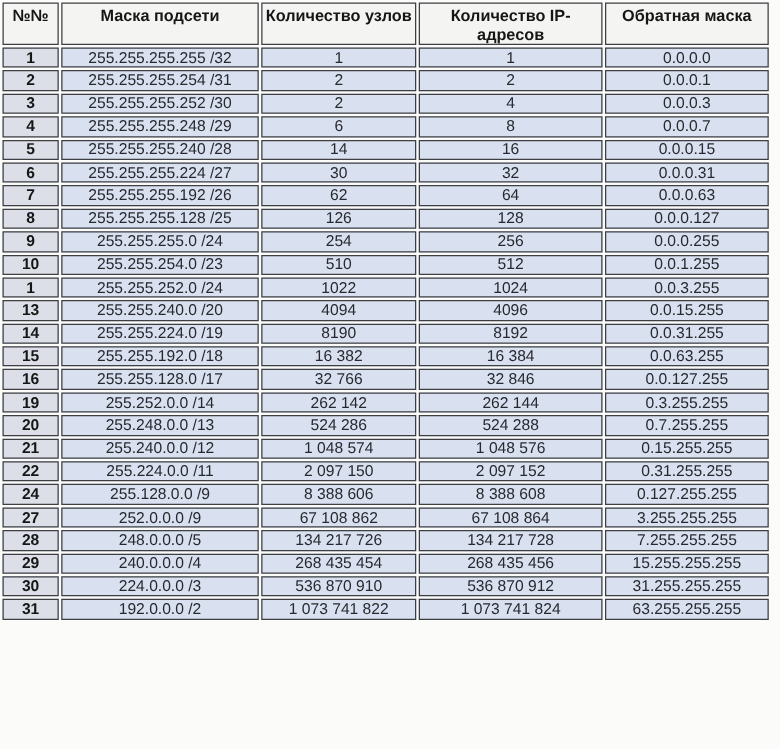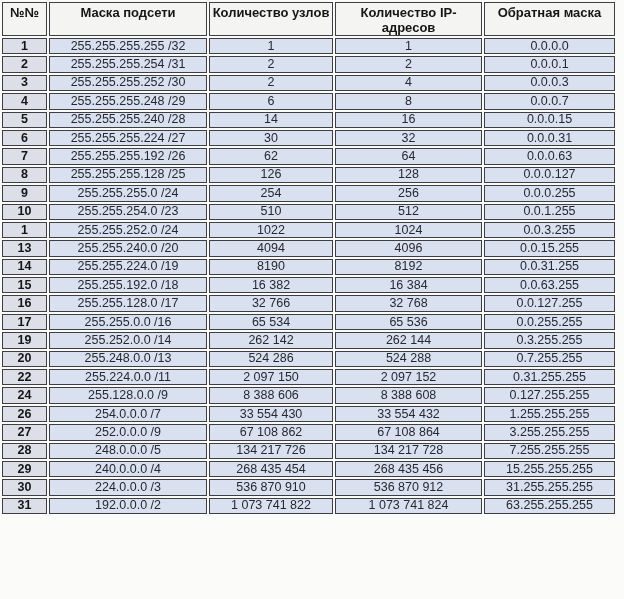--- a/index.html
+++ b/index.html
@@ -173,66 +173,59 @@
           <td class="num">15</td>
           <td class="data">255.255.192.0 /18</td>
           <td class="data">16 382</td>
           <td class="data">16 384</td>
           <td class="data">0.0.63.255</td>
         </tr>
         <tr>
           <td class="num">16</td>
           <td class="data">255.255.128.0 /17</td>
           <td class="data">32 766</td>
-          <td class="data">32 768</td>
+          <td class="data">32 846</td>
           <td class="data">0.0.127.255</td>
-        </tr>
-        <tr>
-          <td class="num">17</td>
-          <td class="data">255.255.0.0 /16</td>
-          <td class="data">65 534</td>
-          <td class="data">65 536</td>
-          <td class="data">0.0.255.255</td>
         </tr>
         <tr>
           <td class="num">19</td>
           <td class="data">255.252.0.0 /14</td>
           <td class="data">262 142</td>
           <td class="data">262 144</td>
           <td class="data">0.3.255.255</td>
         </tr>
         <tr>
           <td class="num">20</td>
           <td class="data">255.248.0.0 /13</td>
           <td class="data">524 286</td>
           <td class="data">524 288</td>
           <td class="data">0.7.255.255</td>
         </tr>
         <tr>
+          <td class="num">21</td>
+          <td class="data">255.240.0.0 /12</td>
+          <td class="data">1 048 574</td>
+          <td class="data">1 048 576</td>
+          <td class="data">0.15.255.255</td>
+        </tr>
+        <tr>
           <td class="num">22</td>
           <td class="data">255.224.0.0 /11</td>
           <td class="data">2 097 150</td>
           <td class="data">2 097 152</td>
           <td class="data">0.31.255.255</td>
         </tr>
         <tr>
           <td class="num">24</td>
           <td class="data">255.128.0.0 /9</td>
           <td class="data">8 388 606</td>
           <td class="data">8 388 608</td>
           <td class="data">0.127.255.255</td>
         </tr>
         <tr>
-          <td class="num">26</td>
-          <td class="data">254.0.0.0 /7</td>
-          <td class="data">33 554 430</td>
-          <td class="data">33 554 432</td>
-          <td class="data">1.255.255.255</td>
-        </tr>
-        <tr>
           <td class="num">27</td>
           <td class="data">252.0.0.0 /9</td>
           <td class="data">67 108 862</td>
           <td class="data">67 108 864</td>
           <td class="data">3.255.255.255</td>
         </tr>
         <tr>
           <td class="num">28</td>
           <td class="data">248.0.0.0 /5</td>
           <td class="data">134 217 726</td>

